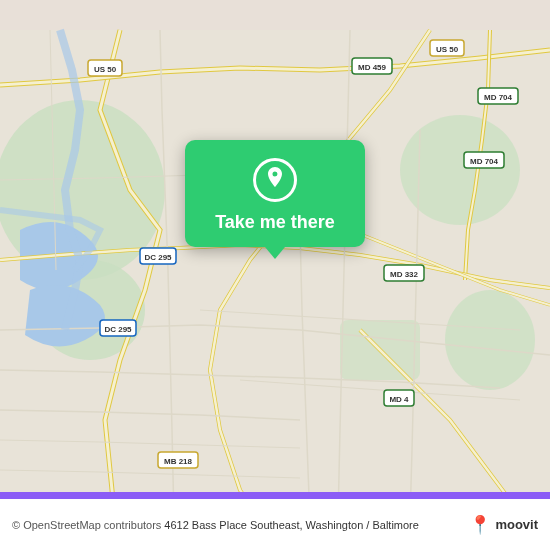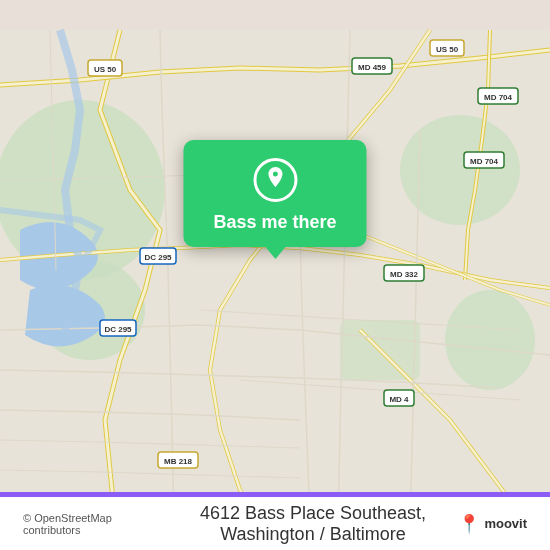--- a/index.html
+++ b/index.html
@@ -31,36 +31,35 @@
     
     #bottom-bar {
       position: absolute;
       bottom: 0;
       left: 0;
       right: 0;
       height: 58px;
       background: white;
       display: flex;
       align-items: center;
-      padding: 0 23px;
-      border-top: 5px solid #8b5cf6;
+      padding: 0 12px;
+      border-top: 7px solid #8b5cf6;
     }
 
     #copyright {
       font-size: 11px;
       color: #555;
       flex: 1;
     }
 
     #address-text {
-      font-size: 18px;
+      font-size: 11px;
       color: #333;
       font-weight: 500;
       flex: 2;
-      text-align: center;
     }
 
     #moovit-logo {
       display: flex;
       align-items: center;
       gap: 4px;
     }
 
     #moovit-pin {
       color: #e53935;
@@ -219,21 +218,21 @@
   </svg>
 
   <div id="popup">
     <div id="popup-card">
       <div id="location-icon-circle">
 
         <svg width="22" height="26" viewBox="0 0 22 26">
           <path d="M11 0C7.13 0 4 3.13 4 7c0 5.25 7 13 7 13s7-7.75 7-13c0-3.87-3.13-7-7-7zm0 9.5A2.5 2.5 0 1 1 11 4.5a2.5 2.5 0 0 1 0 5z" fill="white"></path>
         </svg>
       </div>
-      <button id="take-me-there-btn">Bass me there</button>
+      <button id="take-me-there-btn">Take me there</button>
     </div>
     <div id="popup-triangle"></div>
   </div>
 
   <div id="bottom-bar">
     <div id="copyright">
       <span>© OpenStreetMap contributors</span>
     </div>
     <div id="address-text">
       <span>4612 Bass Place Southeast, Washington / Baltimore</span>

